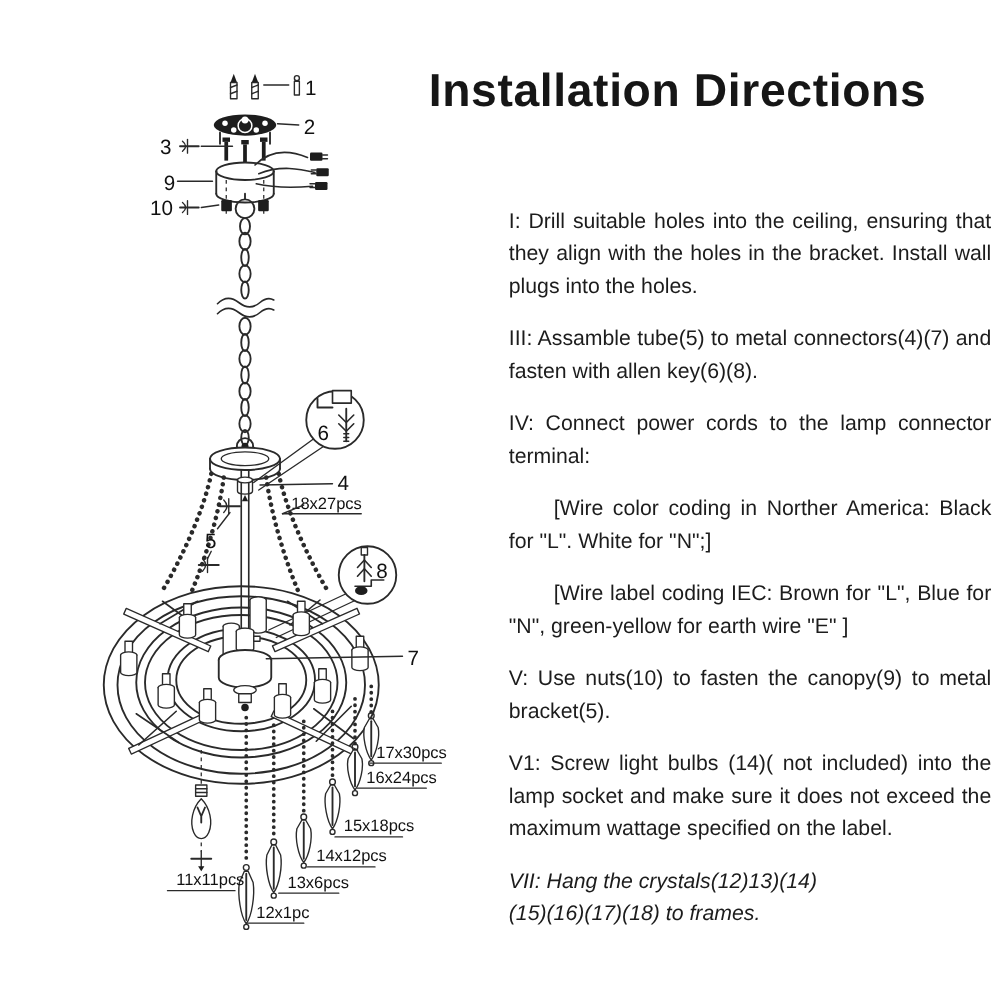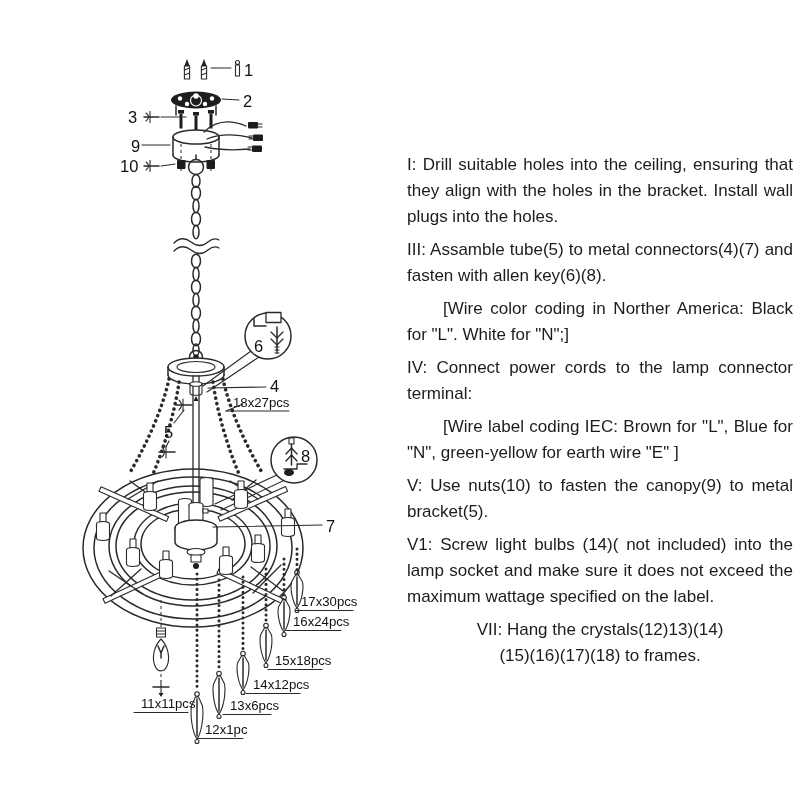--- a/index.html
+++ b/index.html
@@ -2,24 +2,24 @@
 <html><head>
 <meta charset="utf-8">
 <style>
   html,body{margin:0;padding:0;background:#ffffff;}
   .page{position:relative;width:800px;height:800px;background:#fff;overflow:hidden;
         font-family:"Liberation Sans",sans-serif;color:#111;}
   .title{position:absolute;left:343px;top:52px;width:440px;margin:0;
          font-size:37px;font-weight:bold;letter-spacing:.5px;color:#161616;}
   .instructions{position:absolute;left:407px;top:148px;width:386px;
                 font-size:17px;line-height:26px;color:#1c1c1c;}
-  .instructions p{margin:4px 0 7px 0;}
+  .instructions p{margin:16px 0 7px 0;}
   .just{text-align:justify;}
   .indent{text-indent:36px;}
-  .left{text-align:center;}
+  .left{text-align:left;font-style:italic;}
   .prewrap{white-space:pre-line;}
   svg{position:absolute;left:0;top:0;}
   .ln{stroke:#2a2a2a;stroke-width:1.5;fill:none;stroke-linecap:round;stroke-linejoin:round;}
   .thin{stroke-width:1.1;}
   .med{stroke-width:1.3;}
   .w{fill:#fff;}
   .d{fill:#1d1d1d;stroke:none;}
   .beads{stroke:#2a2a2a;stroke-width:3.6;fill:none;stroke-dasharray:0.1 5.4;stroke-linecap:round;}
   .beadsm{stroke:#2a2a2a;stroke-width:3;fill:none;stroke-dasharray:0.1 5;stroke-linecap:round;}
   .dash{stroke:#2a2a2a;stroke-width:1;fill:none;stroke-dasharray:3 3;}
@@ -355,26 +355,27 @@
     <text class="qty" x="253" y="689">14x12pcs</text>
     <line class="ln thin" x1="246" y1="693.5" x2="300" y2="693.5"></line>
     <text class="qty" x="275" y="665">15x18pcs</text>
     <line class="ln thin" x1="268" y1="669.5" x2="322" y2="669.5"></line>
     <text class="qty" x="293" y="626">16x24pcs</text>
     <line class="ln thin" x1="286" y1="630.5" x2="341" y2="630.5"></line>
     <text class="qty" x="301" y="606">17x30pcs</text>
     <line class="ln thin" x1="296" y1="610.5" x2="353" y2="610.5"></line>
   </svg>
 
+  <h1 class="title">Installation Directions</h1>
 
   <div class="instructions">
     <p class="just">I: Drill suitable holes into the ceiling, ensuring that they align with the holes in the bracket. Install wall plugs into the holes.</p>
     <p class="just">III: Assamble tube(5) to metal connectors(4)(7) and fasten with allen key(6)(8).</p>
+    <p class="just">IV: Connect power cords to the lamp connector terminal:</p>
     <p class="just indent">[Wire color coding in Norther America: Black for "L". White for "N";]</p>
-    <p class="just">IV: Connect power cords to the lamp connector terminal:</p>
     <p class="just indent">[Wire label coding IEC: Brown for "L", Blue for "N", green-yellow for earth wire "E" ]</p>
     <p class="just">V: Use nuts(10) to fasten the canopy(9) to metal bracket(5).</p>
     <p class="just">V1: Screw light bulbs (14)( not included) into the lamp socket and make sure it does not exceed the maximum wattage specified on the label.</p>
     <p class="left prewrap">VII: Hang the crystals(12)13)(14)
 (15)(16)(17)(18) to frames.</p>
   </div>
 
 </div>
 
 </body></html>

